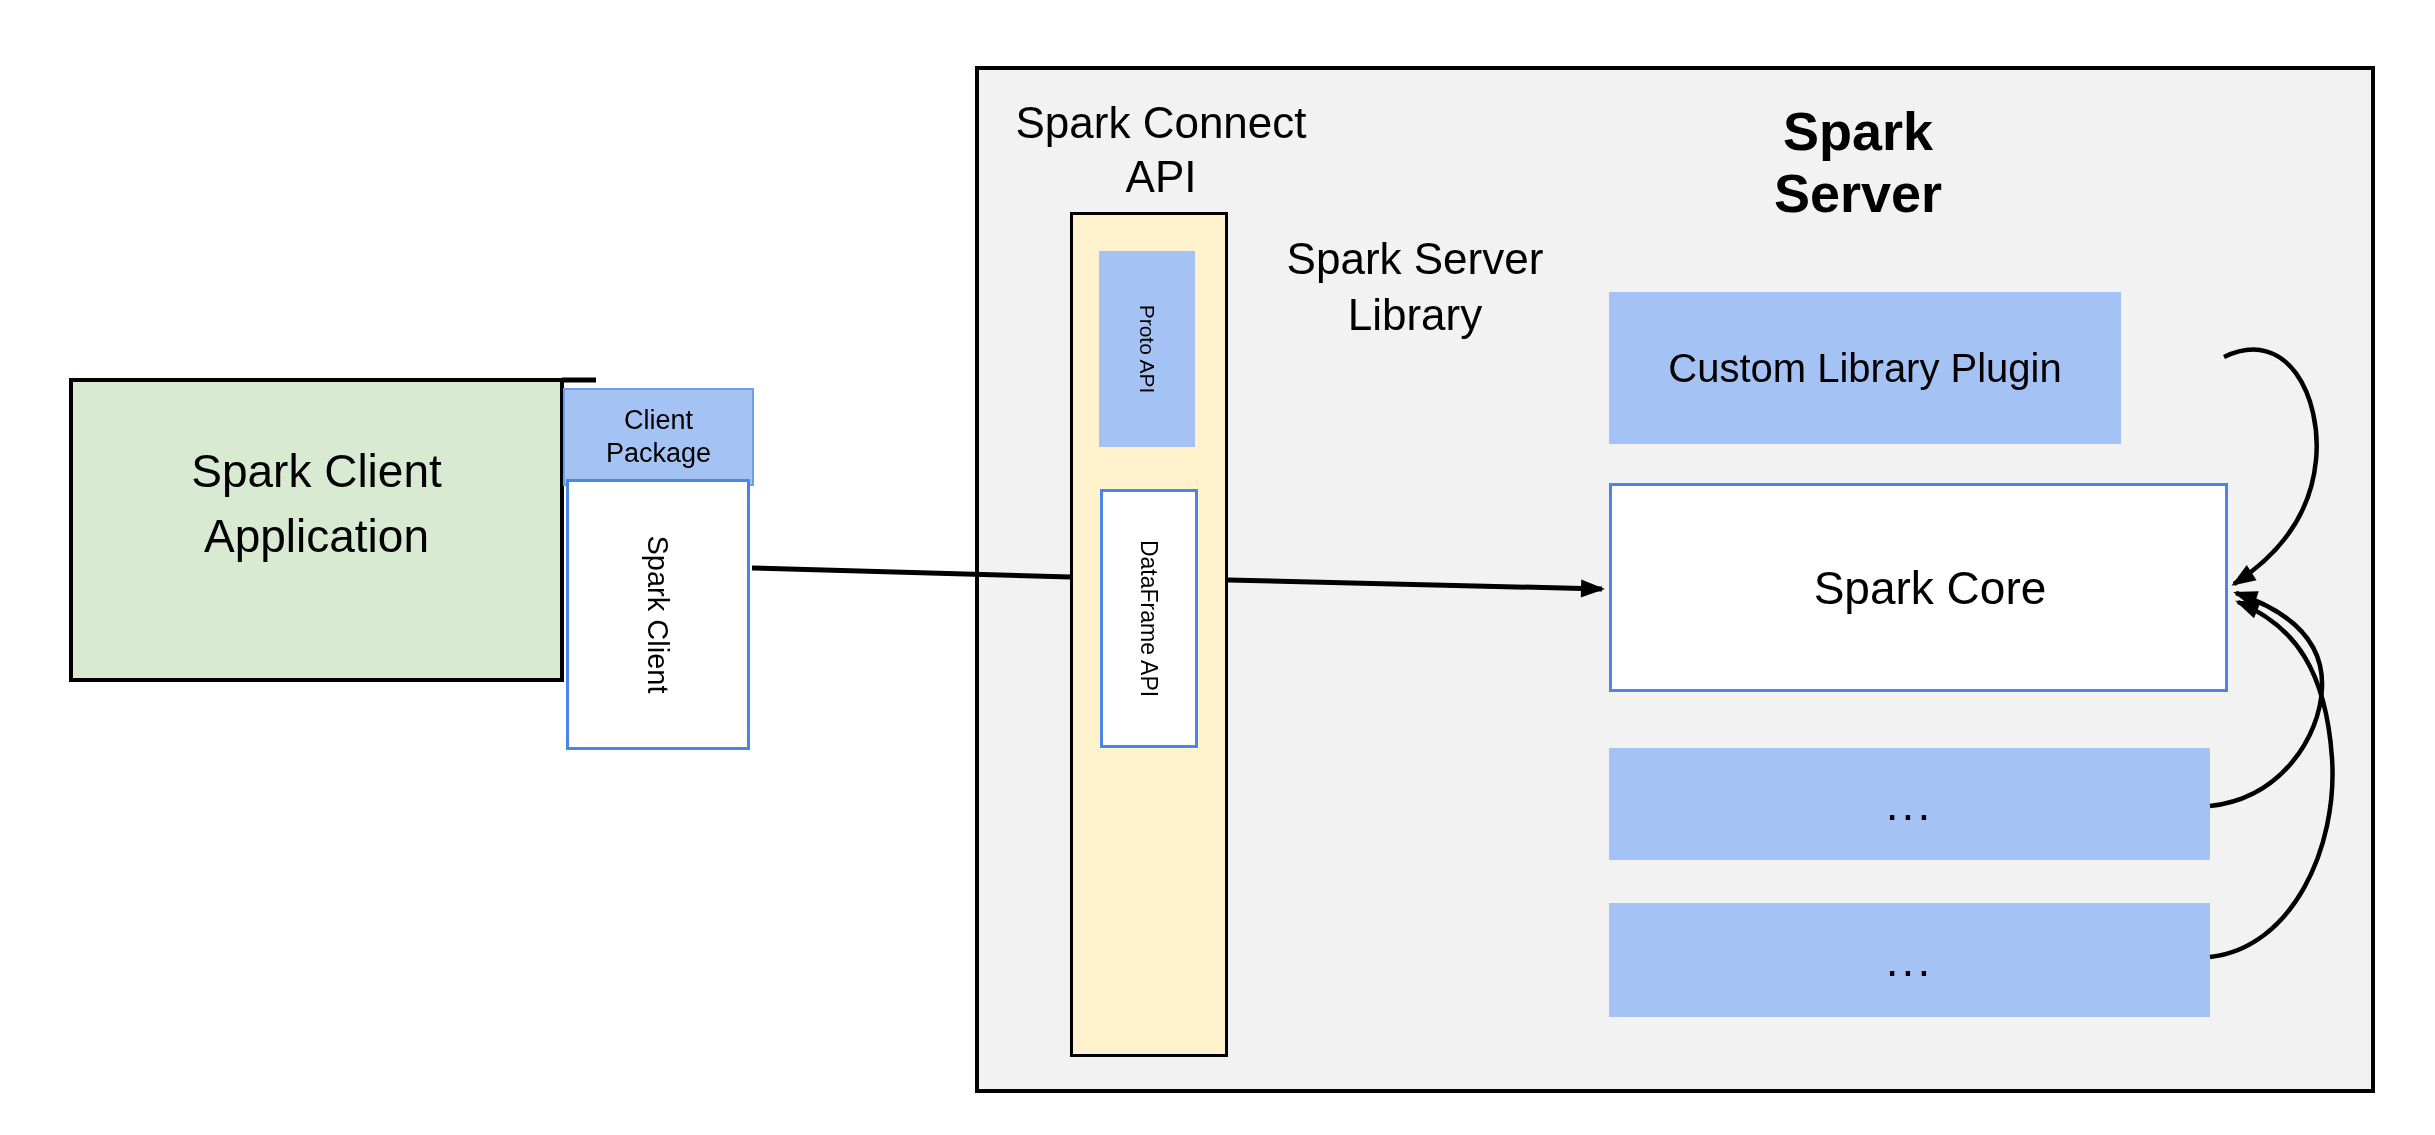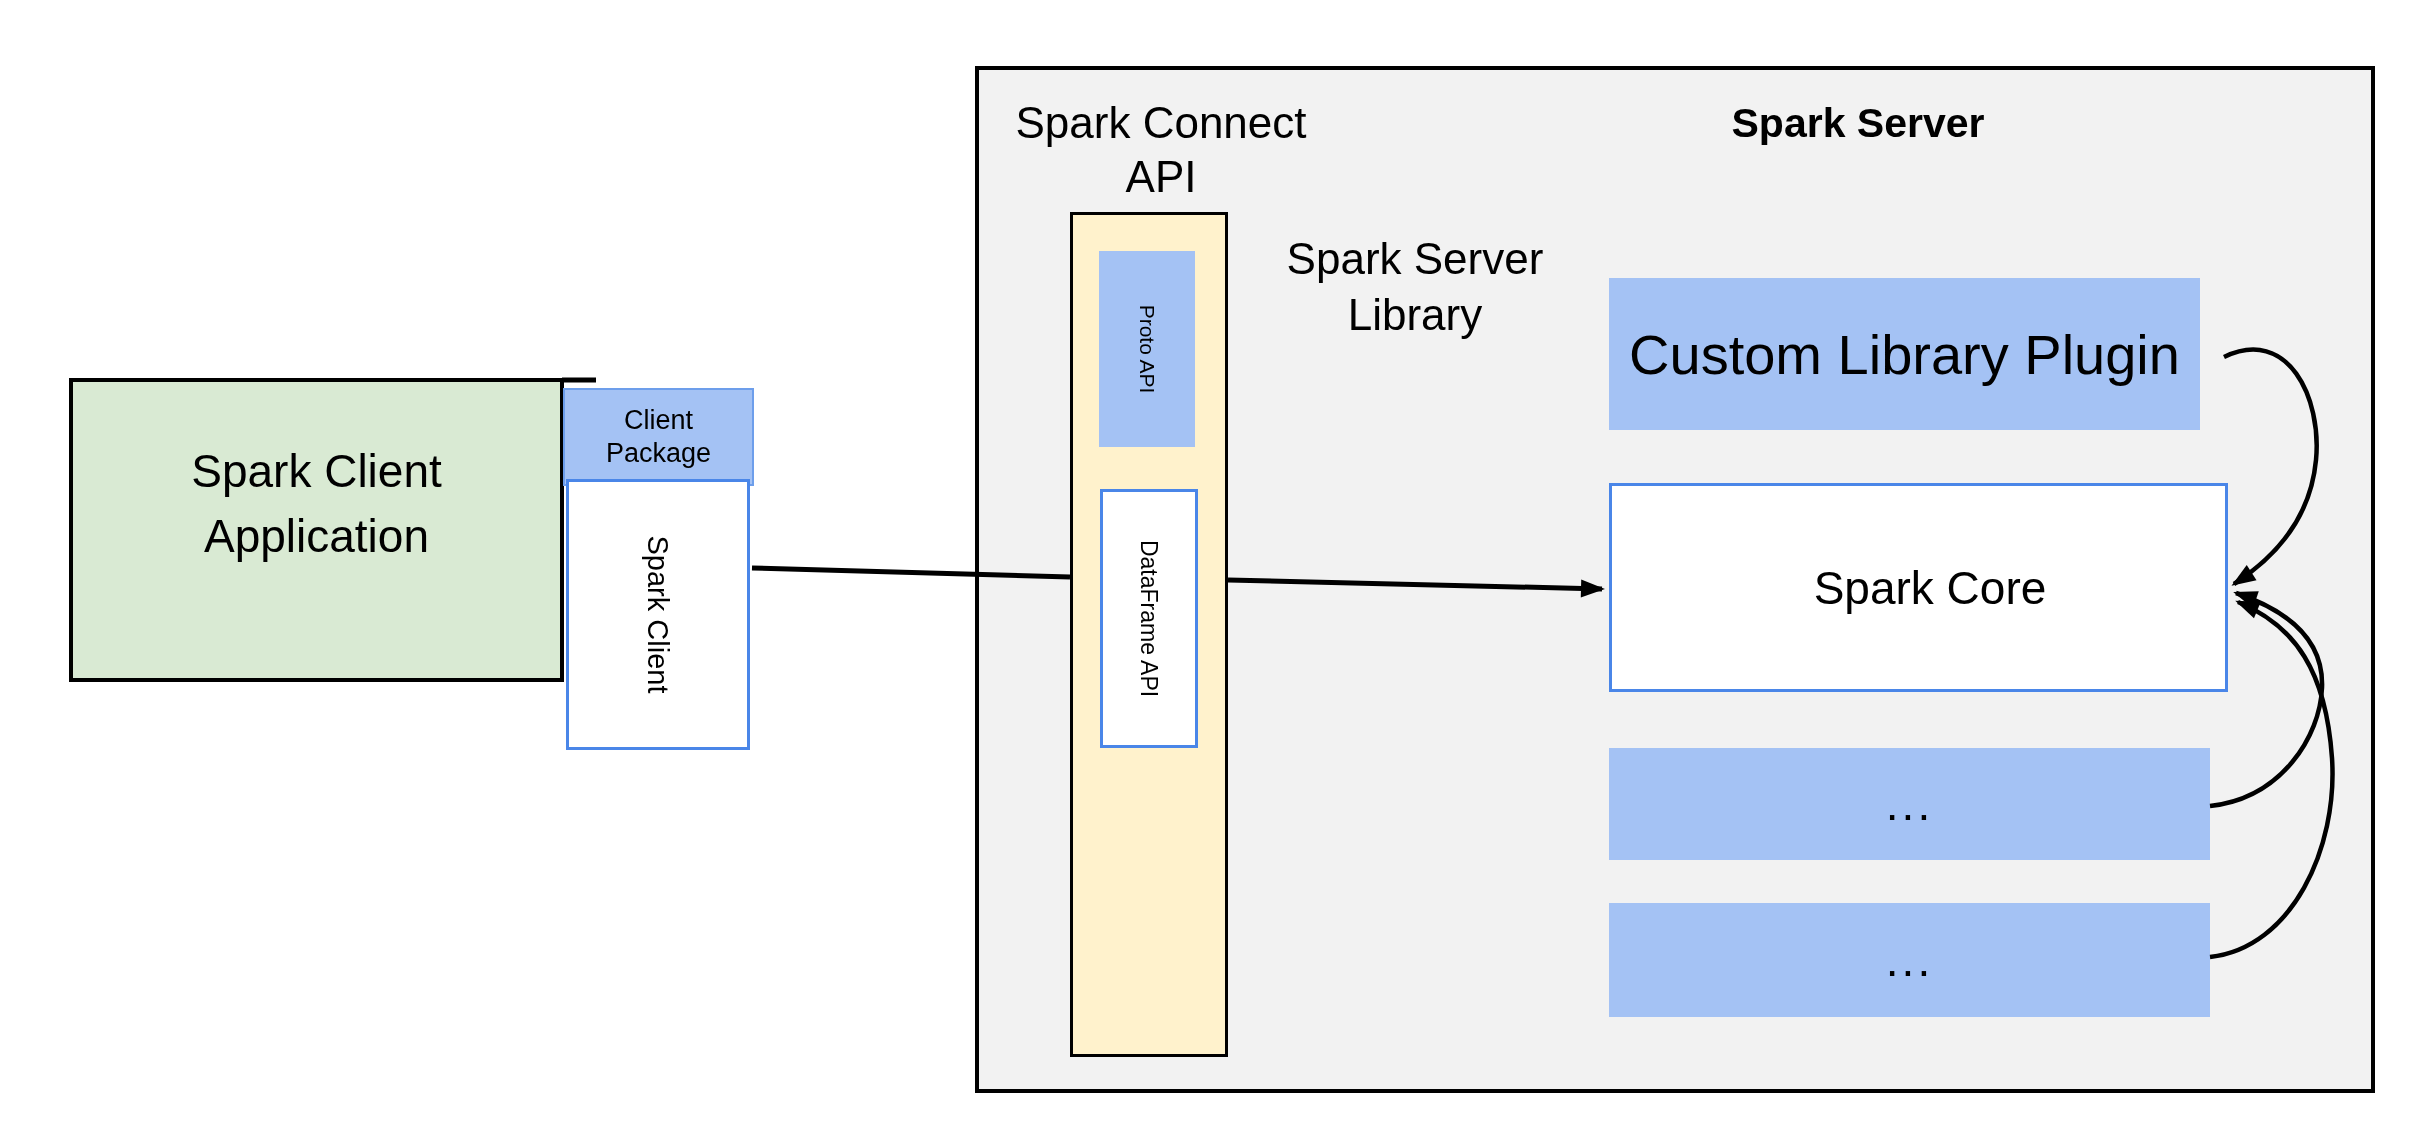--- a/index.html
+++ b/index.html
@@ -85,32 +85,32 @@
     display: flex; align-items: center; justify-content: center;
   }
   .dataframe-api-box .vtext { font-size: 23px; }
 
   .spark-connect-api-label {
     left: 1011px; top: 72px; width: 300px;
     font-size: 44px; line-height: 1.23; text-align: center; margin-top: 24px;
   }
   .spark-server-label {
     left: 1708px; top: 100px; width: 300px;
-    font-size: 41px; font-weight: bold; text-align: center;
+    font-size: 54px; font-weight: bold; text-align: center;
   }
   .spark-server-library-label {
     left: 1250px; top: 231px; width: 330px;
     font-size: 44px; line-height: 1.27; text-align: center;
   }
 
   .custom-plugin-box {
-    left: 1609px; top: 278px; width: 591px; height: 152px;
+    left: 1609px; top: 292px; width: 512px; height: 152px;
     background: var(--c-blue_fill);
     display: flex; align-items: center; justify-content: center;
-    font-size: 56px;
+    font-size: 40px;
   }
   .spark-core-box {
     left: 1609px; top: 483px; width: 619px; height: 209px;
     background: #fff;
     border: 3px solid var(--c-blue_border);
     display: flex; align-items: center; justify-content: center;
     font-size: 46px;
     padding-left: 23px;
   }
   .dots-box-1, .dots-box-2 {

